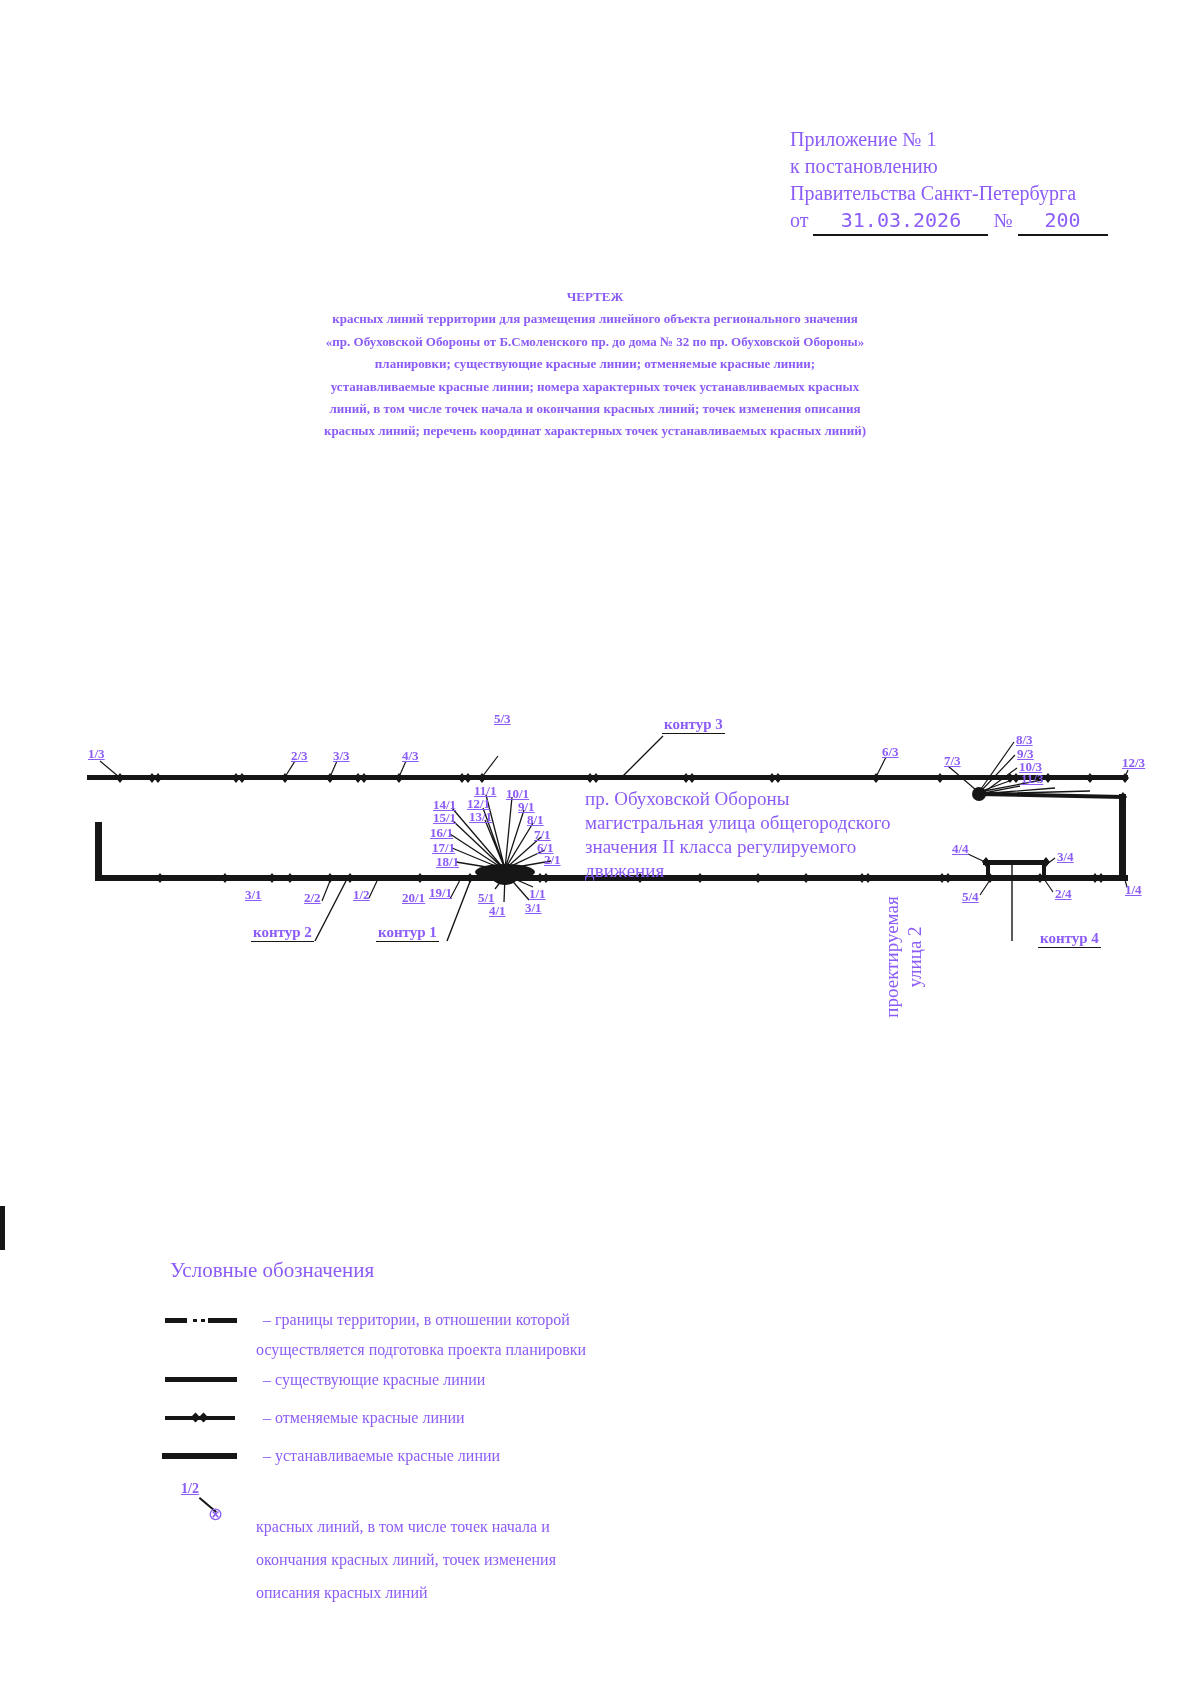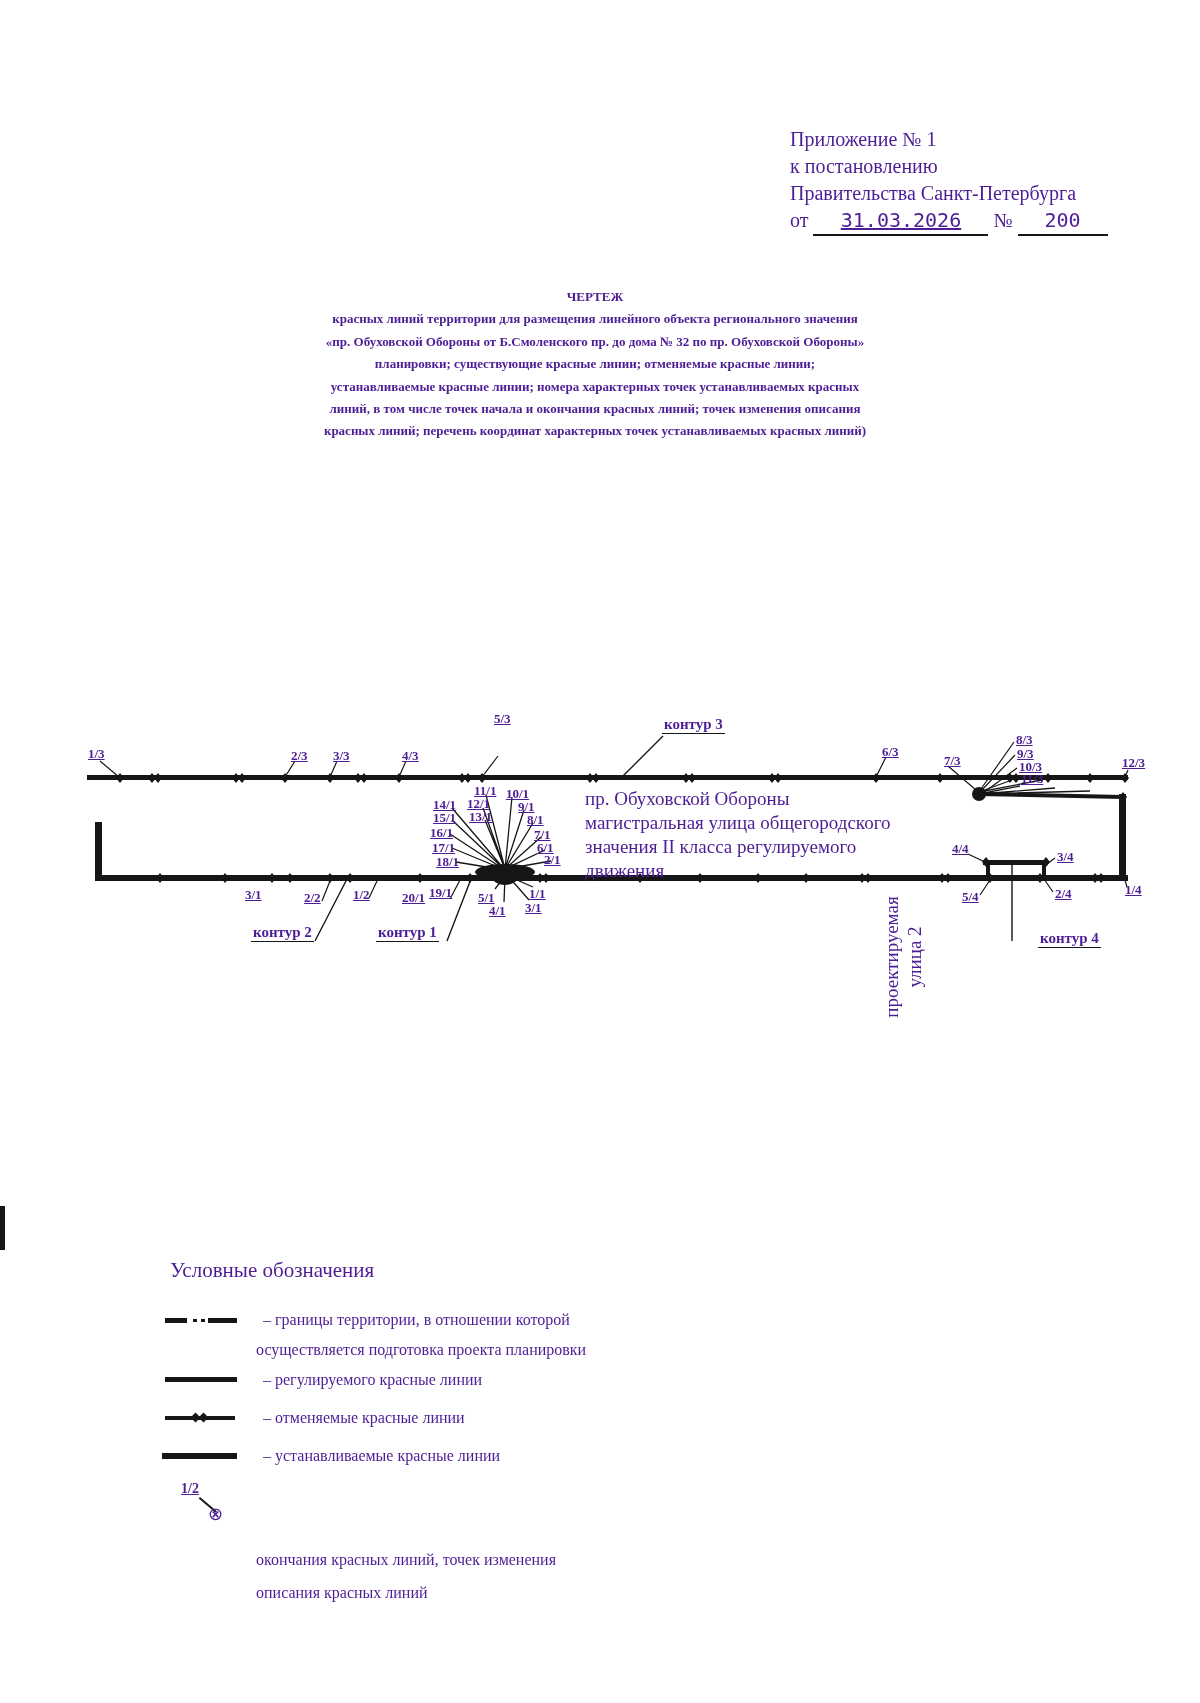--- a/index.html
+++ b/index.html
@@ -1,24 +1,24 @@
 <!DOCTYPE html>
 <html><head>
 <meta charset="utf-8">
 <style>
   html,body{margin:0;padding:0;background:#888;}
   .sheet{
     position:relative;width:1200px;height:1703px;background:#ffffff;
-    font-family:"Liberation Serif",serif;color:#4c1d95;overflow:hidden;
+    font-family:"Liberation Serif",serif;color:#8b5cf6;overflow:hidden;
     margin:0 auto;
   }
   
   .hdr{position:absolute;left:790px;top:126px;font-size:20px;line-height:27px;white-space:nowrap;}
   .hdr .fill{font-family:"DejaVu Sans Mono",monospace;font-size:20px;border-bottom:2px solid #161616;display:inline-block;text-align:center;}
-  .hdr .d1{width:175px;text-decoration:underline;}
+  .hdr .d1{width:175px;}
   .hdr .d2{width:90px;}
   
   .title{position:absolute;left:145px;top:286px;width:900px;text-align:center;
          font-weight:bold;font-size:13px;line-height:22.4px;}
   
   .pt{position:absolute;font-weight:bold;font-size:13px;line-height:13px;
       text-decoration:underline;white-space:nowrap;background:transparent;}
   .ctr{position:absolute;font-weight:bold;font-size:15px;line-height:16px;
        border-bottom:1.5px solid #161616;white-space:nowrap;padding:0 2px 1px 2px;}
   .street{position:absolute;left:585px;top:787px;width:360px;text-align:left;
@@ -180,30 +180,31 @@
   <div class="leg-head">Условные обозначения</div>
 
   <div class="bar" style="left:165px;top:1318px;width:22px;height:5px"></div>
   <div class="bar" style="left:193px;top:1319px;width:4px;height:3px"></div>
   <div class="bar" style="left:201px;top:1319px;width:4px;height:3px"></div>
   <div class="bar" style="left:208px;top:1318px;width:29px;height:5px"></div>
   <div class="leg-text" style="left:263px;top:1308px">– границы территории, в отношении которой</div>
   <div class="leg-text" style="left:256px;top:1338px">осуществляется подготовка проекта планировки</div>
 
   <div class="bar" style="left:165px;top:1377px;width:72px;height:5px"></div>
-  <div class="leg-text" style="left:263px;top:1368px">– регулируемого красные линии</div>
+  <div class="leg-text" style="left:263px;top:1368px">– существующие красные линии</div>
 
   <div class="bar" style="left:165px;top:1416px;width:70px;height:4px"></div>
   <div class="diamond" style="left:192px;top:1414px"></div>
   <div class="diamond" style="left:200px;top:1414px"></div>
   <div class="leg-text" style="left:263px;top:1406px">– отменяемые красные линии</div>
 
   <div class="bar" style="left:162px;top:1453px;width:75px;height:6px"></div>
   <div class="leg-text" style="left:263px;top:1444px">– устанавливаемые красные линии</div>
 
   <div class="leg-pt" style="left:181px;top:1481px">1/2</div>
   <div class="slash-line" style="left:200px;top:1497px;width:22px;transform:rotate(40deg)"></div>
   <div class="leg-mark" style="left:208px;top:1505px">⊗</div>
+  <div class="leg-text" style="left:256px;top:1515px">красных линий, в том числе точек начала и</div>
   <div class="leg-text" style="left:256px;top:1548px">окончания красных линий, точек изменения</div>
   <div class="leg-text" style="left:256px;top:1581px">описания красных линий</div>
 
   <div class="bar" style="left:0px;top:1206px;width:5px;height:44px"></div>
 </div>
 
 </body></html>

